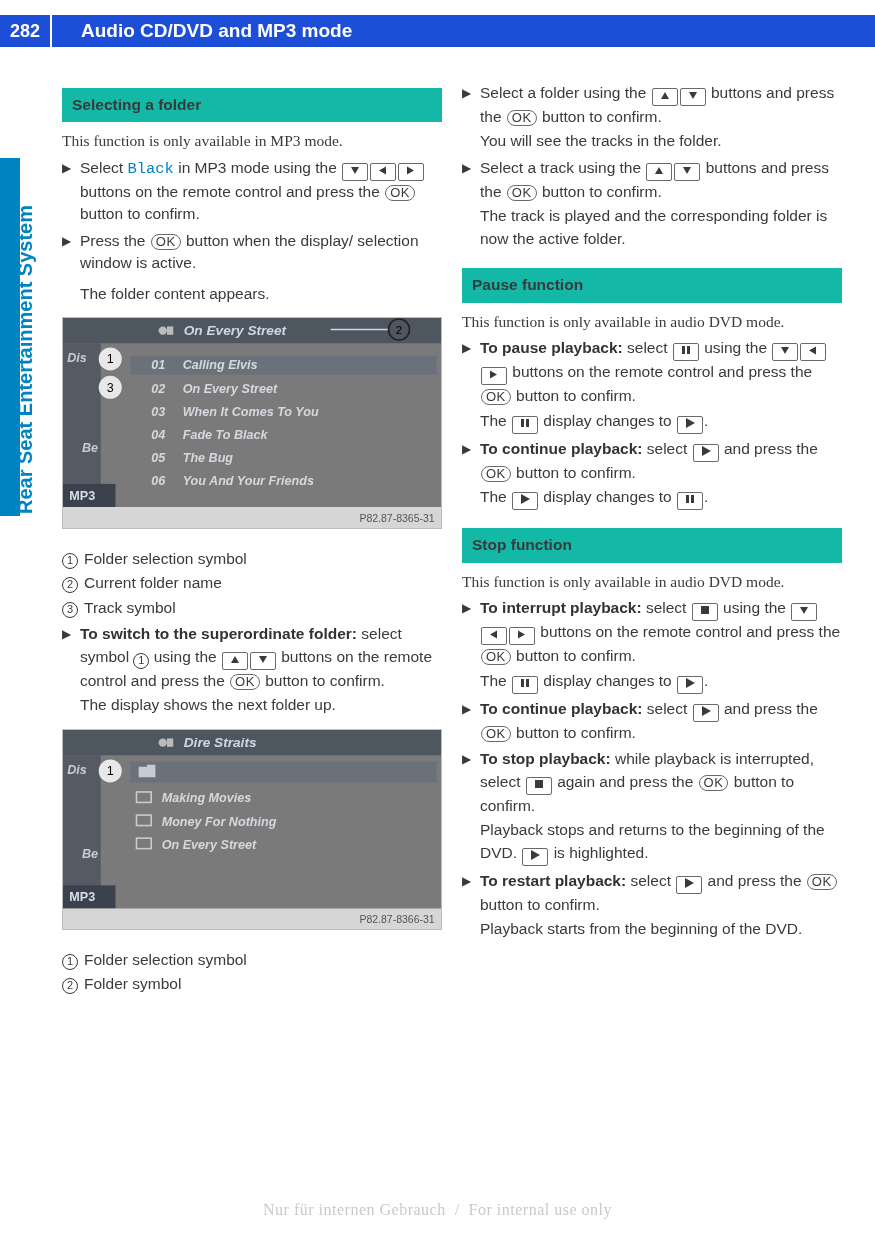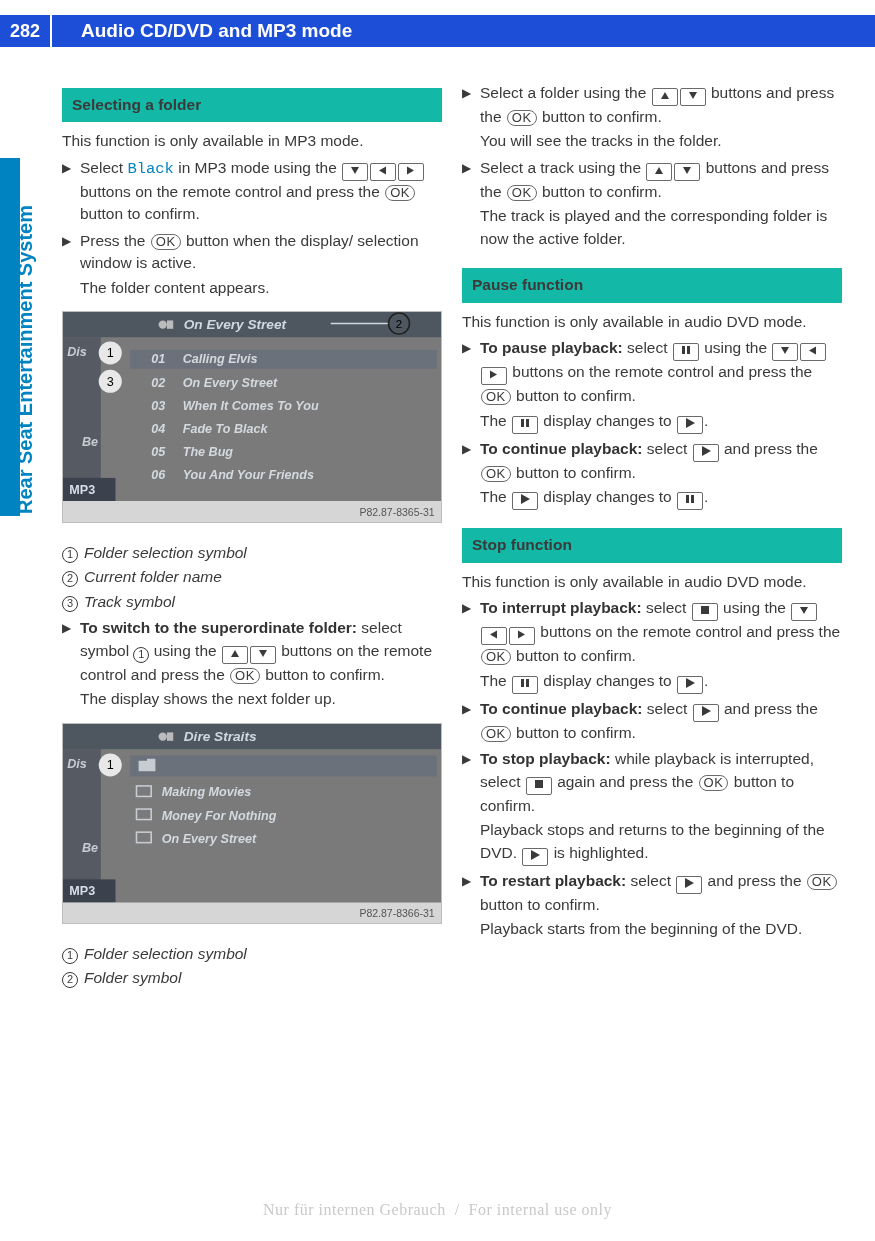--- a/index.html
+++ b/index.html
@@ -68,21 +68,21 @@
     line-height: 1.45;
     color: #3a3a3a;
   }
   .section-head {
     background: #14b8a6;
     font-weight: bold;
     padding: 6px 10px;
     margin: 10px 0 8px 0;
     font-size: 15.5px;
   }
-  p { margin-bottom: 4px; }
+  p { margin-bottom: 4px; font-family: Liberation Serif, serif; }
   .step { display: flex; margin: 4px 0 2px 0; }
   .step .tri {
     flex: 0 0 18px;
     font-size: 12px;
     padding-top: 3px;
   }
   .step .body { flex: 1; }
   .or { margin: 6px 0 4px 0; }
   .menu-word { font-family: "Courier New", monospace; color: #0083c1; }
   .key {
@@ -119,21 +119,21 @@
     border-radius: 50%;
     width: 16px; height: 16px;
     line-height: 13px;
     font-size: 11px;
     text-align: center;
     vertical-align: -2px;
     margin-right: 6px;
   }
   .legend { margin: 6px 0 4px 0; }
   .legend-row { display: flex; align-items: baseline; margin: 2px 0; }
-  .legend-row .txt { flex: 1; font-style: italic; }
+  .legend-row .txt { flex: 1; }
   .fig {
     width: 100%;
     margin: 10px 0 6px 0;
     border: 1px solid #bdbdbd;
   }
   .watermark {
     position: absolute;
     bottom: 22px;
     left: 0; right: 0;
     text-align: center;
@@ -201,21 +201,21 @@
             </svg></span><span class="key"><svg width="12" height="11">
               <use href="#tri-right"></use>
             </svg></span>
         <span> buttons on the remote control and press the </span><span class="ok-btn">OK</span><span> button to confirm.</span>
       </div>
     </div>
     <div class="step">
       <div class="tri">▶</div>
       <div class="body">
         <span>Press the </span><span class="ok-btn">OK</span><span> button when the display/ selection window is active.</span>
-        <div style="margin-top:2px">The folder content appears.</div>
+        <div style="margin-top:8px">The folder content appears.</div>
       </div>
     </div>
 
     
     <svg class="fig" viewBox="0 0 360 200">
       <rect x="0" y="0" width="360" height="200" fill="#7a7a7a"></rect>
       <rect x="0" y="0" width="360" height="24" fill="#4e5660"></rect>
       <circle cx="95" cy="12" r="4" fill="#bbb"></circle>
         <path d="M99 8 L105 8 L105 16 L99 16 Z" fill="#bbb"></path>
       <text x="115" y="16" fill="#cfd8e2" font-style="italic" font-weight="bold" font-size="13">On Every Street</text>

